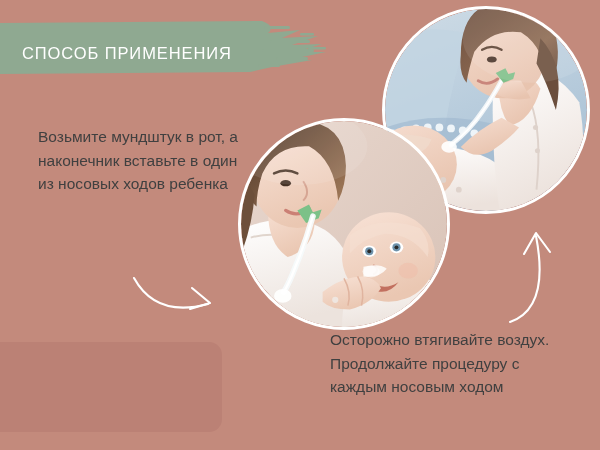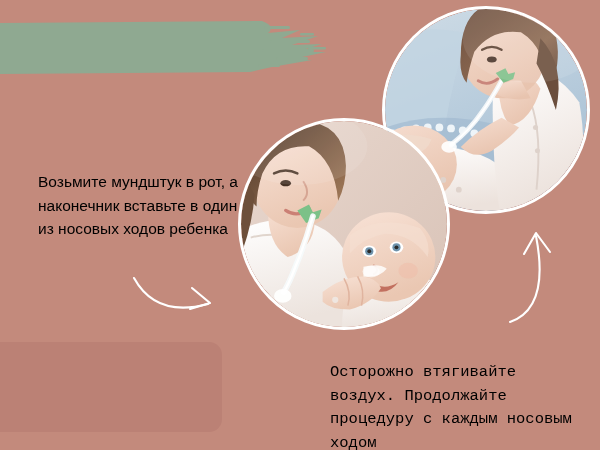--- a/index.html
+++ b/index.html
@@ -78,37 +78,35 @@
   }
   .photo-inner svg {
     display: block;
     width: 100%;
     height: 100%;
   }
 
   
   .copy {
     position: absolute;
-    color: #000000;
+    color: #404040;
     font-size: 15.5px;
     line-height: 1.52;
     font-weight: 400;
     z-index: 6;
-    margin-top: 45px;
   }
   #copy-step2 {
     left: 38px;
     top: 125px;
     width: 215px;
   }
   #copy-step3 {
     left: 330px;
-    top: 316px;
+    top: 328px;
     width: 250px;
-    font-family: Liberation Mono, monospace;
   }
   #copy-step1 {
     left: 16px;
     top: 347px;
     width: 200px;
   }
 
   
   #step1-box {
     position: absolute;
@@ -309,20 +307,21 @@
       <g fill="#8fa991">
         <rect x="264" y="10" width="26" height="3" rx="1.5"></rect>
         <rect x="270" y="24" width="40" height="3" rx="1.5"></rect>
         <rect x="262" y="33" width="52" height="3" rx="1.5"></rect>
         <rect x="276" y="41" width="32" height="3" rx="1.5"></rect>
         <rect x="258" y="48" width="22" height="3" rx="1.5"></rect>
         <rect x="300" y="17" width="14" height="2.4" rx="1.2"></rect>
         <rect x="308" y="31" width="18" height="2.4" rx="1.2"></rect>
       </g>
     </svg>
+    <div id="banner-title">СПОСОБ ПРИМЕНЕНИЯ</div>
   </div>
 
   <div class="copy" id="copy-step2">Возьмите мундштук в рот, а наконечник вставьте в один из носовых ходов ребенка</div>
 
   <div class="arrow" id="arrow-left">
     <svg width="108" height="62" viewBox="0 0 108 62" aria-hidden="true">
       <path d="M4,16 Q26,56 78,42" stroke="#ffffff" stroke-width="2.1" fill="none" stroke-linecap="round"></path>
       <path d="M62,26 L80,41 L60,47" stroke="#ffffff" stroke-width="2.1" fill="none" stroke-linecap="round" stroke-linejoin="round"></path>
     </svg>
   </div>

